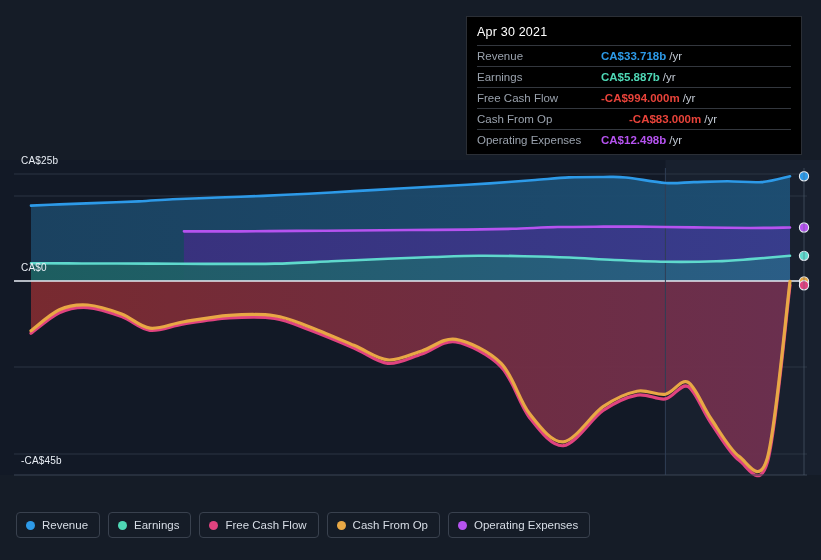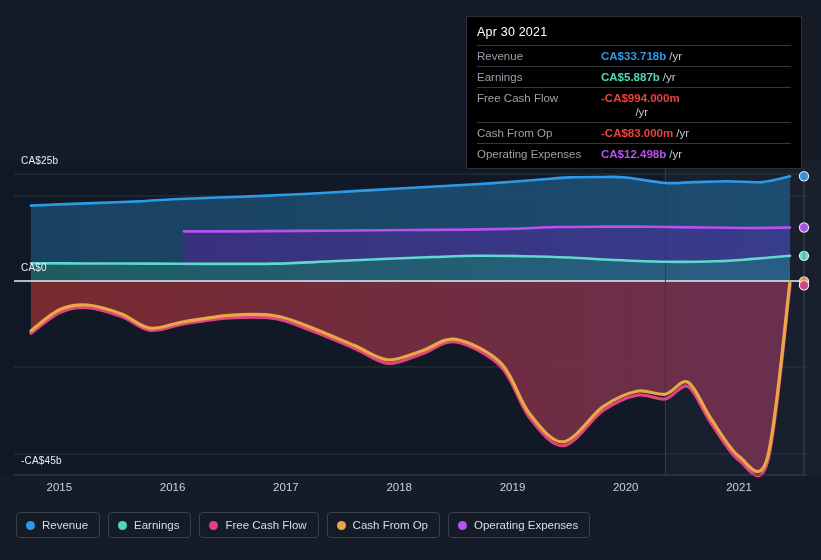--- a/index.html
+++ b/index.html
@@ -151,58 +151,49 @@
       <circle cx="804" cy="255.80364" r="4.6" fill="#5fd9cd" stroke="#e9eef5" stroke-width="1.1"></circle>
       <circle cx="804" cy="281.35597777777775" r="4.6" fill="#e8a845" stroke="#e9eef5" stroke-width="1.1"></circle>
       <circle cx="804" cy="285.26315555555556" r="4.6" fill="#e0437f" stroke="#e9eef5" stroke-width="1.1"></circle>
       <line x1="804" y1="168" x2="804" y2="475" stroke="#5a667a" stroke-width="1" stroke-opacity="0.55"></line>
     </svg>
 
   <div class="ylabel" id="ylabel-top">CA$25b</div>
   <div class="ylabel" id="ylabel-zero">CA$0</div>
   <div class="ylabel" id="ylabel-bottom">-CA$45b</div>
 
-  <div class="xaxis" id="xaxis">
-      <div class="xlabel" style="left: 59.3px;">2015</div>
-      <div class="xlabel" style="left: 172.6px;">2016</div>
-      <div class="xlabel" style="left: 285.9px;">2017</div>
-      <div class="xlabel" style="left: 399.2px;">2018</div>
-      <div class="xlabel" style="left: 512.5px;">2019</div>
-      <div class="xlabel" style="left: 625.7px;">2020</div>
-      <div class="xlabel" style="left: 739px;">2021</div>
-    </div>
 
   <div class="tooltip">
     <div class="tt-date">Apr 30 2021</div>
     <div id="tooltip-rows">
         <div class="tt-row">
           <div class="tt-label">Revenue</div>
           <div style="display: flex; align-items: baseline;">
             <div class="tt-val" style="color: rgb(45, 154, 232);">CA$33.718b</div>
             <span class="tt-unit">/yr</span>
           </div>
         </div>
         <div class="tt-row">
           <div class="tt-label">Earnings</div>
           <div style="display: flex; align-items: baseline;">
             <div class="tt-val" style="color: rgb(79, 216, 182);">CA$5.887b</div>
             <span class="tt-unit">/yr</span>
           </div>
         </div>
         <div class="tt-row">
           <div class="tt-label">Free Cash Flow</div>
-          <div style="display: flex; align-items: center; flex-direction: column;">
+          <div style="display: flex; align-items: center;">
             <div class="tt-val" style="color: rgb(232, 67, 58);">-CA$994.000m</div>
             <span class="tt-unit">/yr</span>
           </div>
         </div>
         <div class="tt-row">
           <div class="tt-label">Cash From Op</div>
           <div style="display: flex; align-items: baseline;">
-            <div class="tt-val" style="color: rgb(232, 67, 58);">-CA$83.000m</div>
+            <div class="tt-val" style="color: rgb(232, 67, 58); margin-left: 28px;">-CA$83.000m</div>
             <span class="tt-unit">/yr</span>
           </div>
         </div>
         <div class="tt-row">
           <div class="tt-label">Operating Expenses</div>
           <div style="display: flex; align-items: baseline; justify-content: space-between;">
             <div class="tt-val" style="color: rgb(182, 83, 240);">CA$12.498b</div>
             <span class="tt-unit">/yr</span>
           </div>
         </div>

